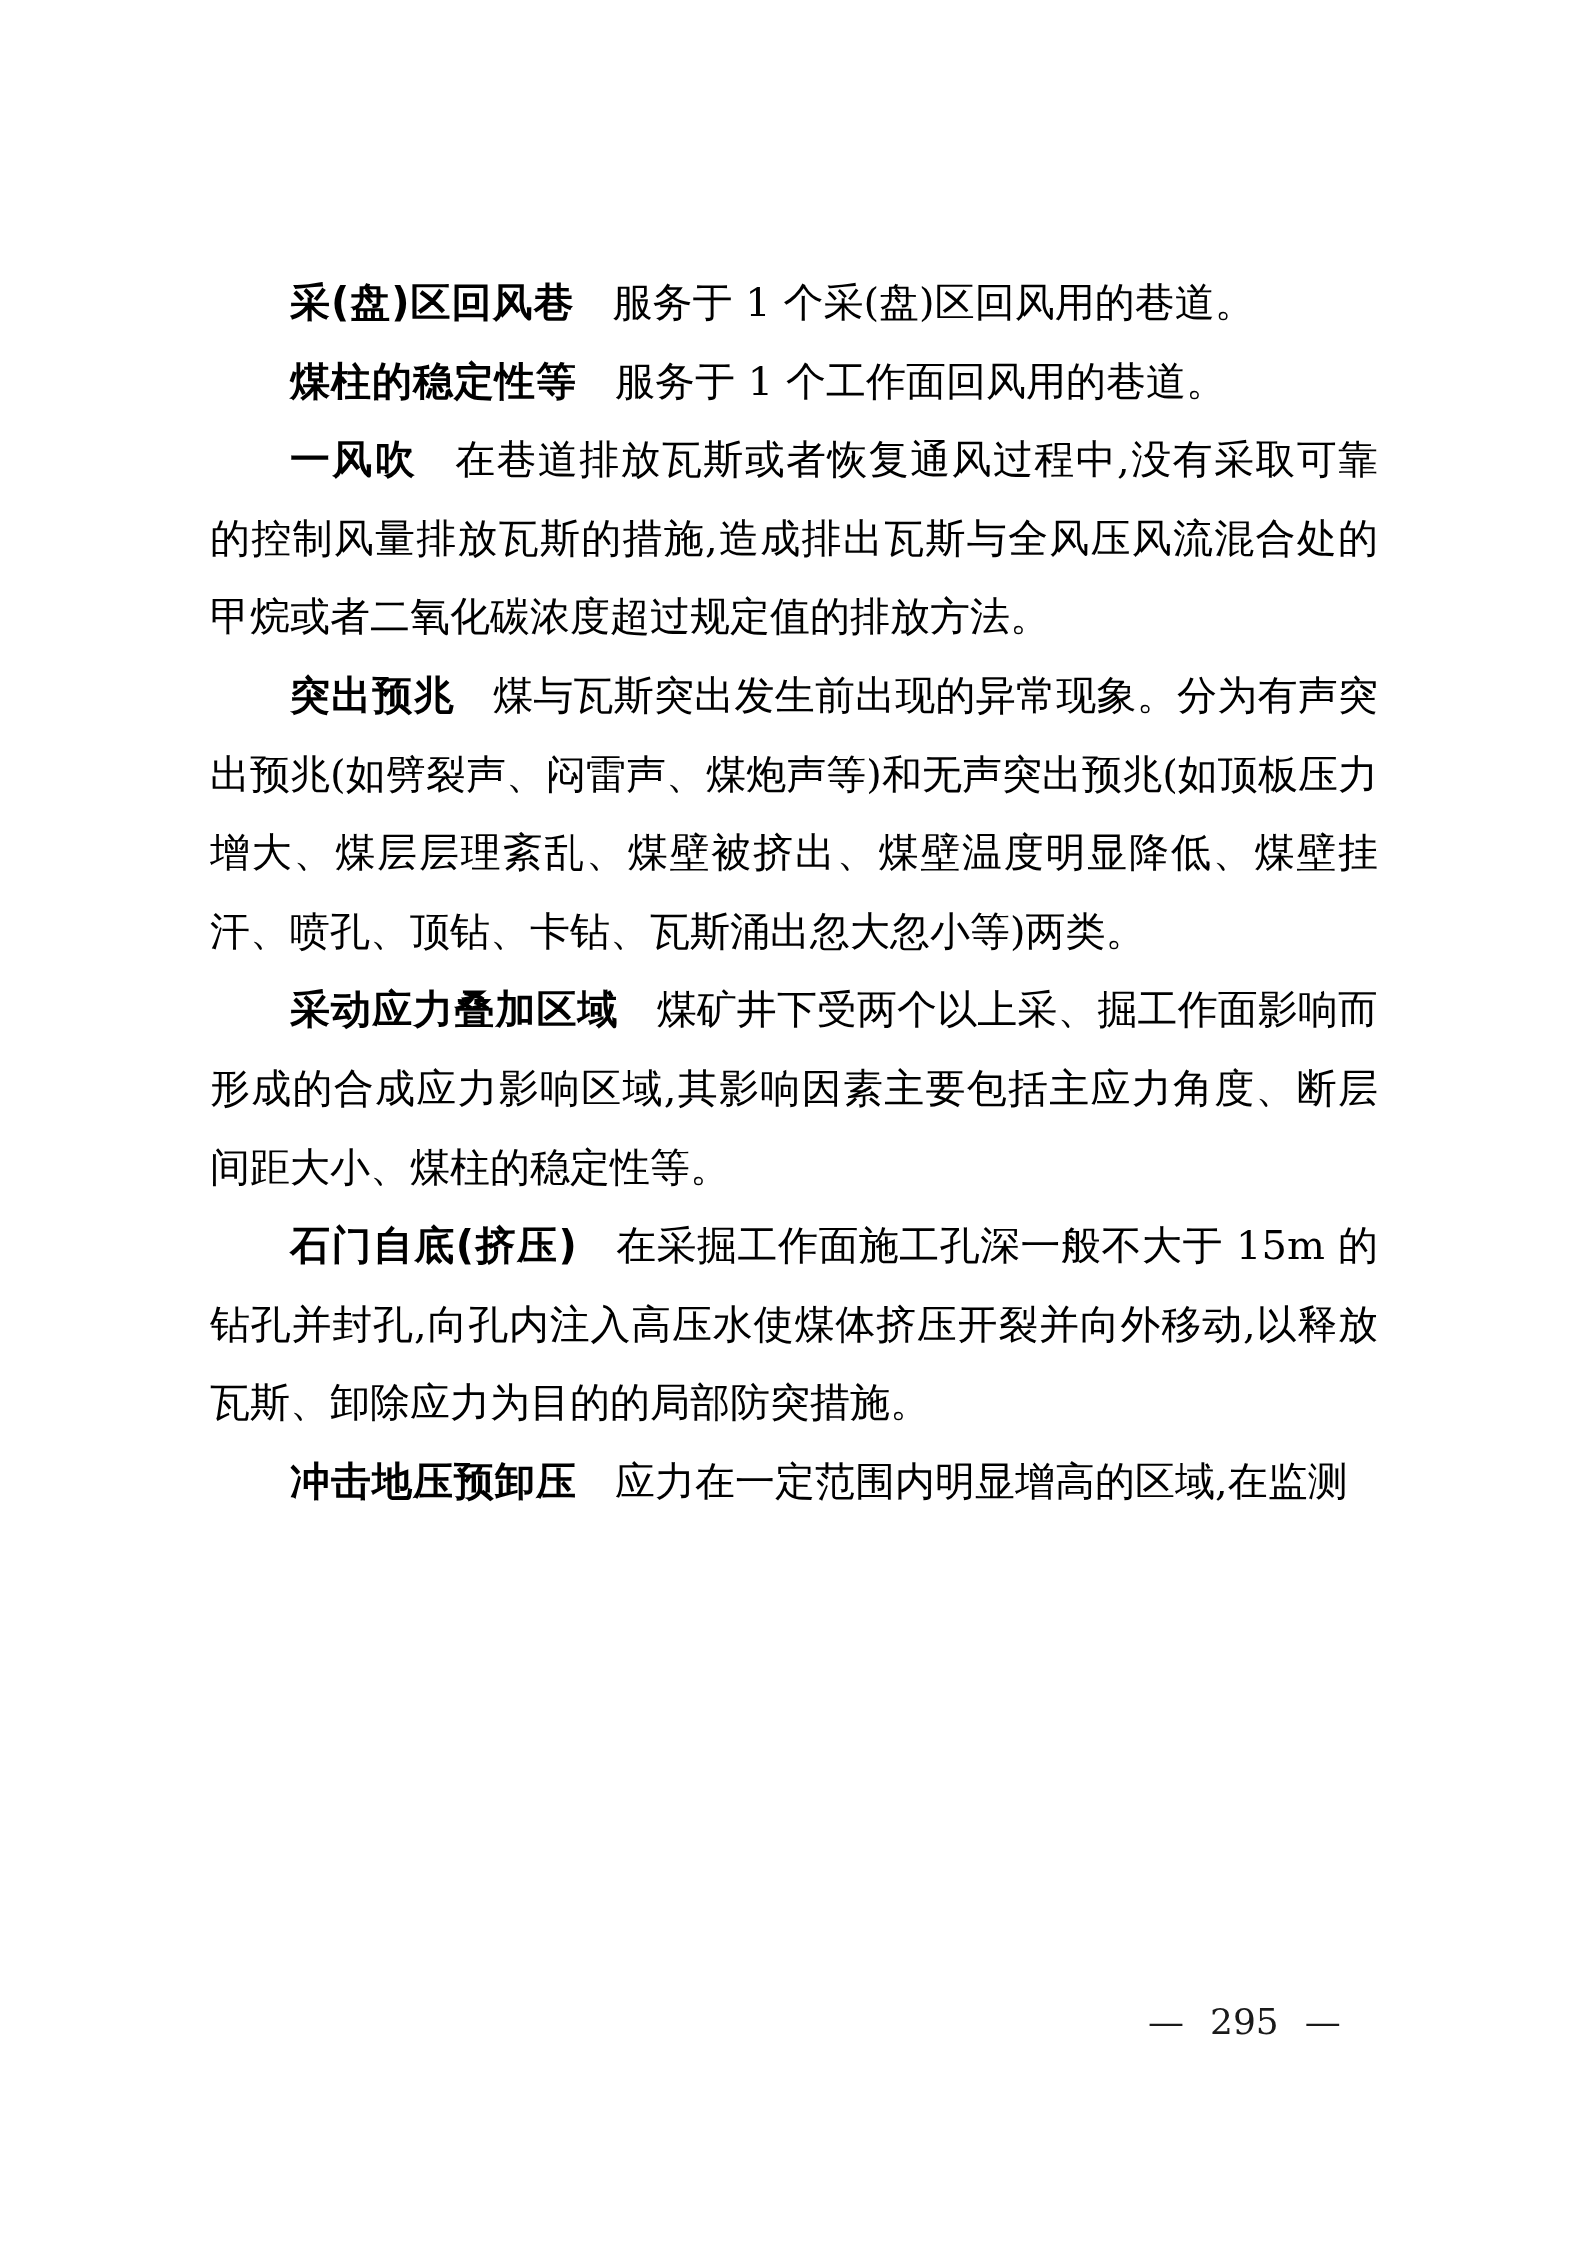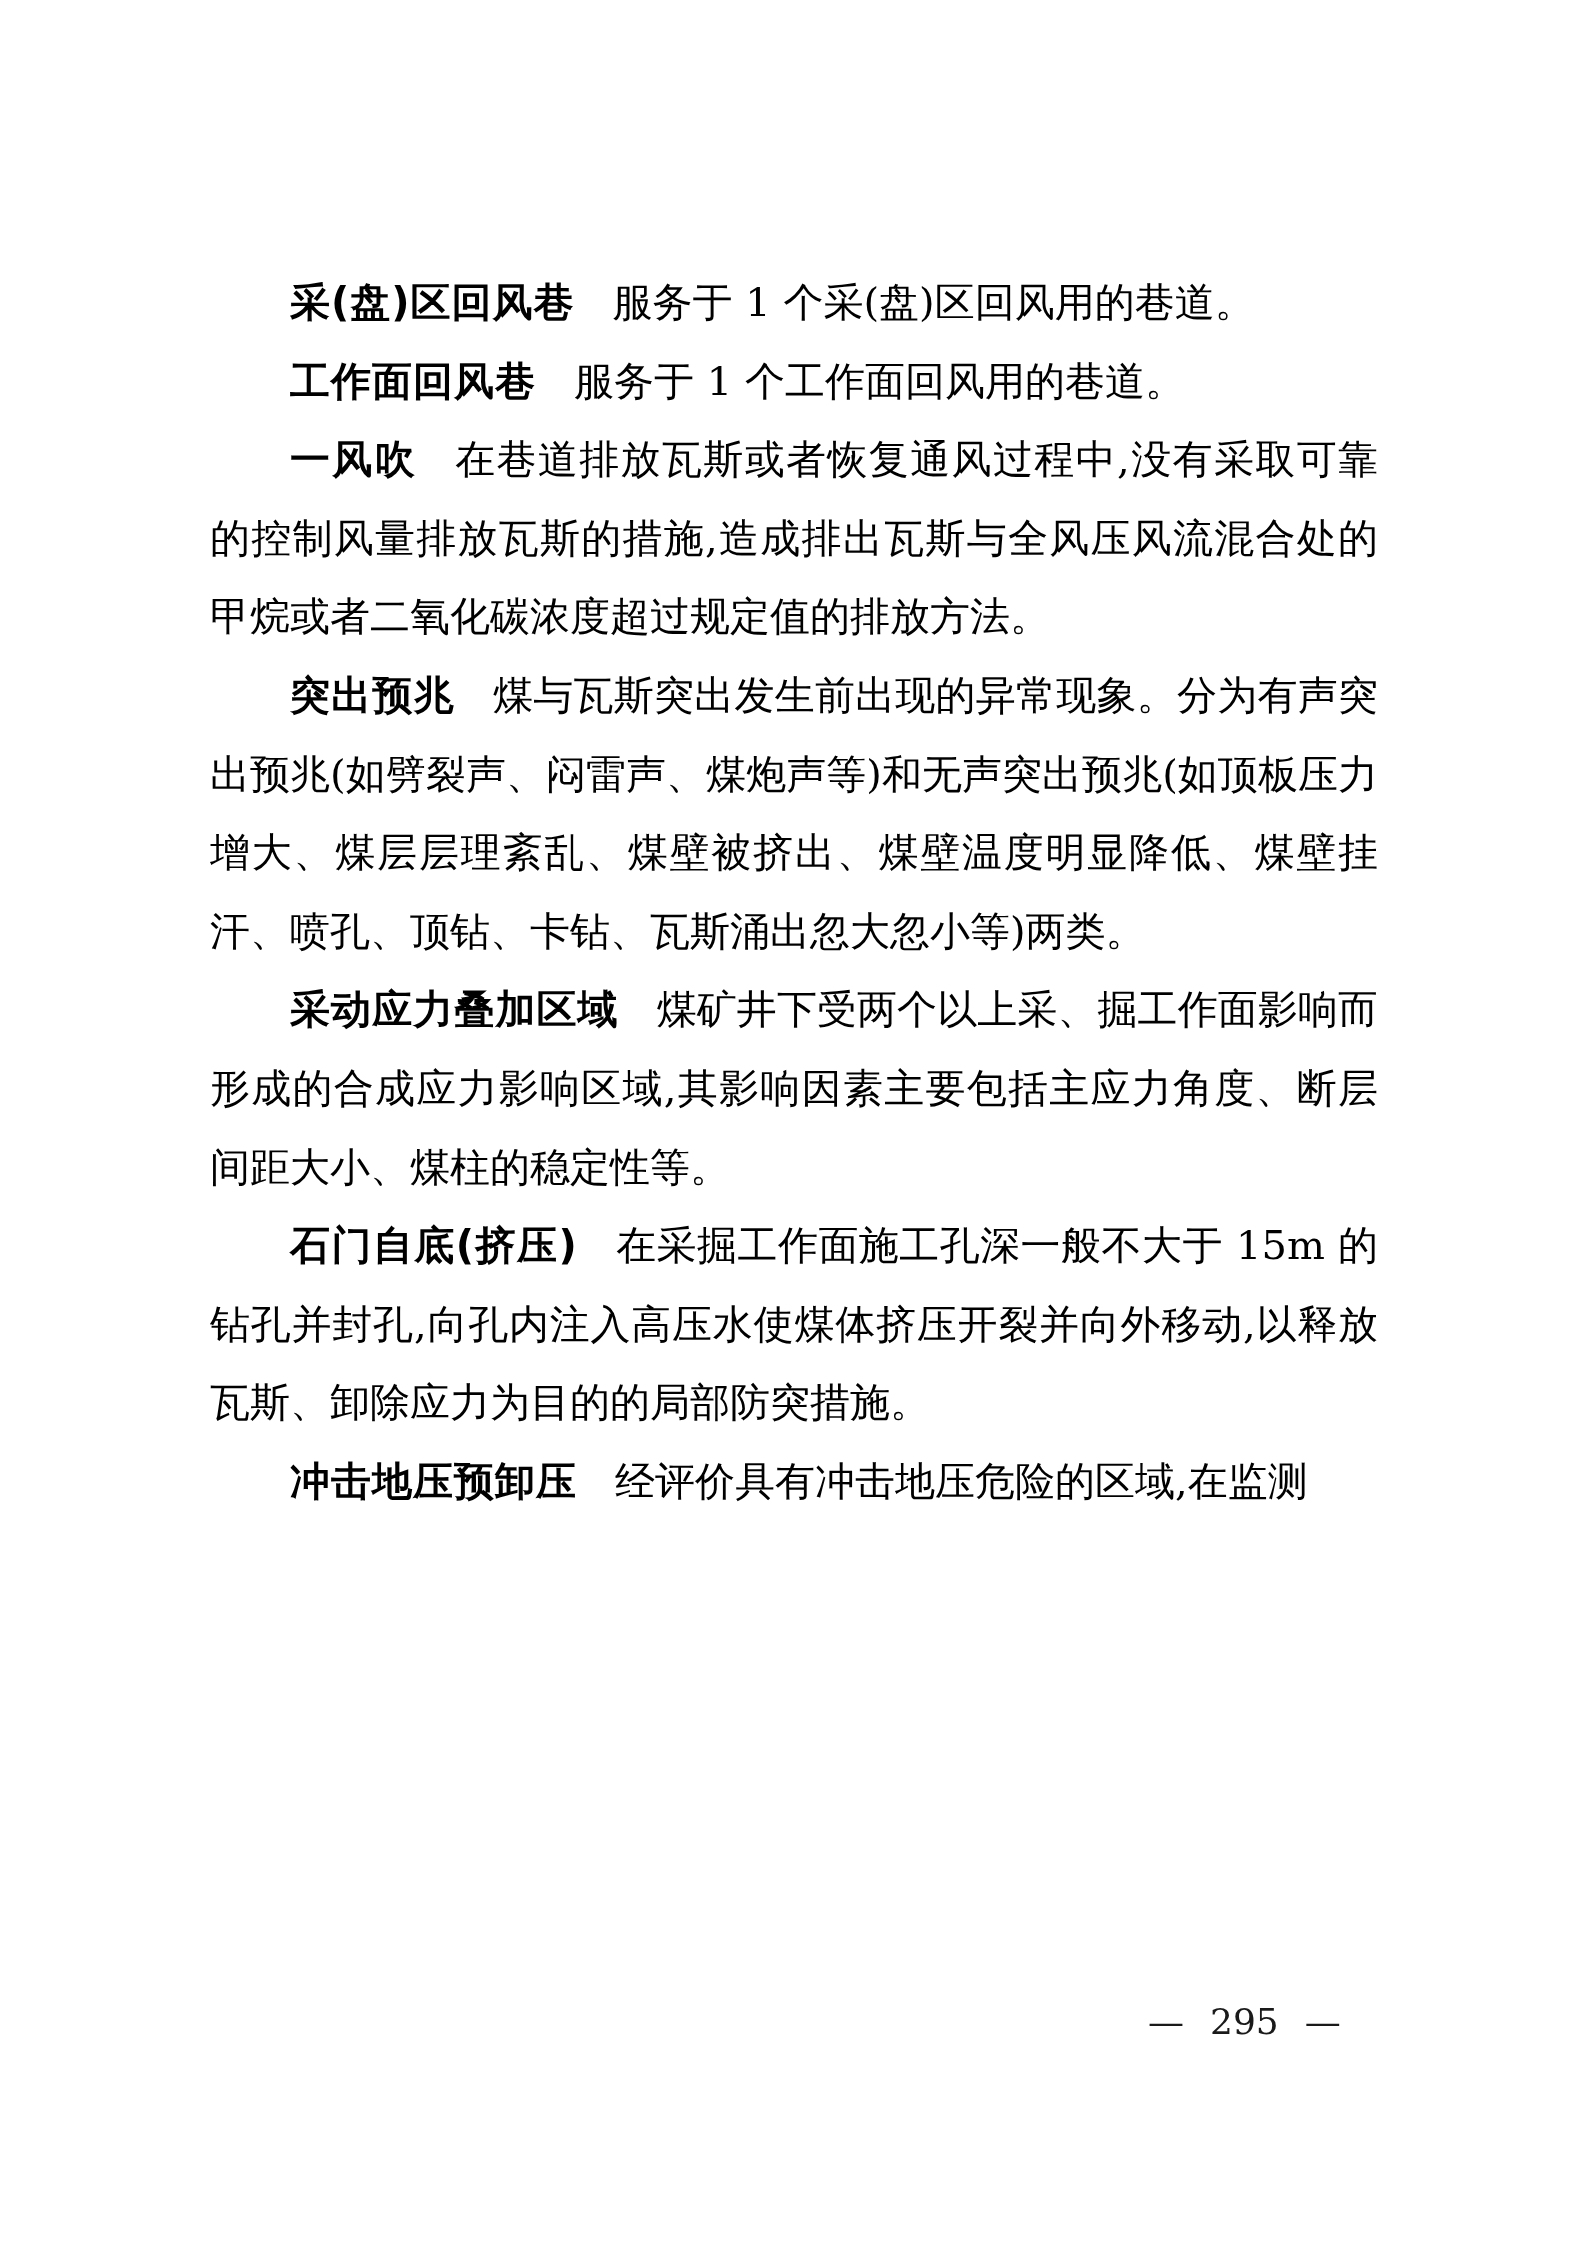--- a/index.html
+++ b/index.html
@@ -54,26 +54,26 @@
   }
 </style>
 </head>
 <body>
 
 <div class="page">
 
   <main class="text-block">
 
   <p class="para"><span class="term">采(盘)区回风巷</span><span class="def">服务于 1 个采(盘)区回风用的巷道。</span></p>
-      <p class="para"><span class="term">工作面回风巷</span><span class="def">服务于 1 个工作面回风用的巷道。</span></p>
+      <p class="para"><span class="term">煤柱的稳定性等</span><span class="def">服务于 1 个工作面回风用的巷道。</span></p>
       <p class="para"><span class="term">一风吹</span><span class="def">在巷道排放瓦斯或者恢复通风过程中,没有采取可靠的控制风量排放瓦斯的措施,造成排出瓦斯与全风压风流混合处的甲烷或者二氧化碳浓度超过规定值的排放方法。</span></p>
       <p class="para"><span class="term">突出预兆</span><span class="def">煤与瓦斯突出发生前出现的异常现象。分为有声突出预兆(如劈裂声、闷雷声、煤炮声等)和无声突出预兆(如顶板压力增大、煤层层理紊乱、煤壁被挤出、煤壁温度明显降低、煤壁挂汗、喷孔、顶钻、卡钻、瓦斯涌出忽大忽小等)两类。</span></p>
       <p class="para"><span class="term">采动应力叠加区域</span><span class="def">煤矿井下受两个以上采、掘工作面影响而形成的合成应力影响区域,其影响因素主要包括主应力角度、断层间距大小、煤柱的稳定性等。</span></p>
       <p class="para"><span class="term">石门自底(挤压)</span><span class="def">在采掘工作面施工孔深一般不大于 15m 的钻孔并封孔,向孔内注入高压水使煤体挤压开裂并向外移动,以释放瓦斯、卸除应力为目的的局部防突措施。</span></p>
-      <p class="para"><span class="term">冲击地压预卸压</span><span class="def">经评价具有冲击地压危险的区域,在监测</span></p>
+      <p class="para"><span class="term">冲击地压预卸压</span><span class="def">应力在一定范围内明显增高的区域,在监测</span></p>
     </main>
 
   <footer class="footer">
     <span>—</span>
     <span>295</span>
     <span>—</span>
   </footer>
 
 </div>
 

